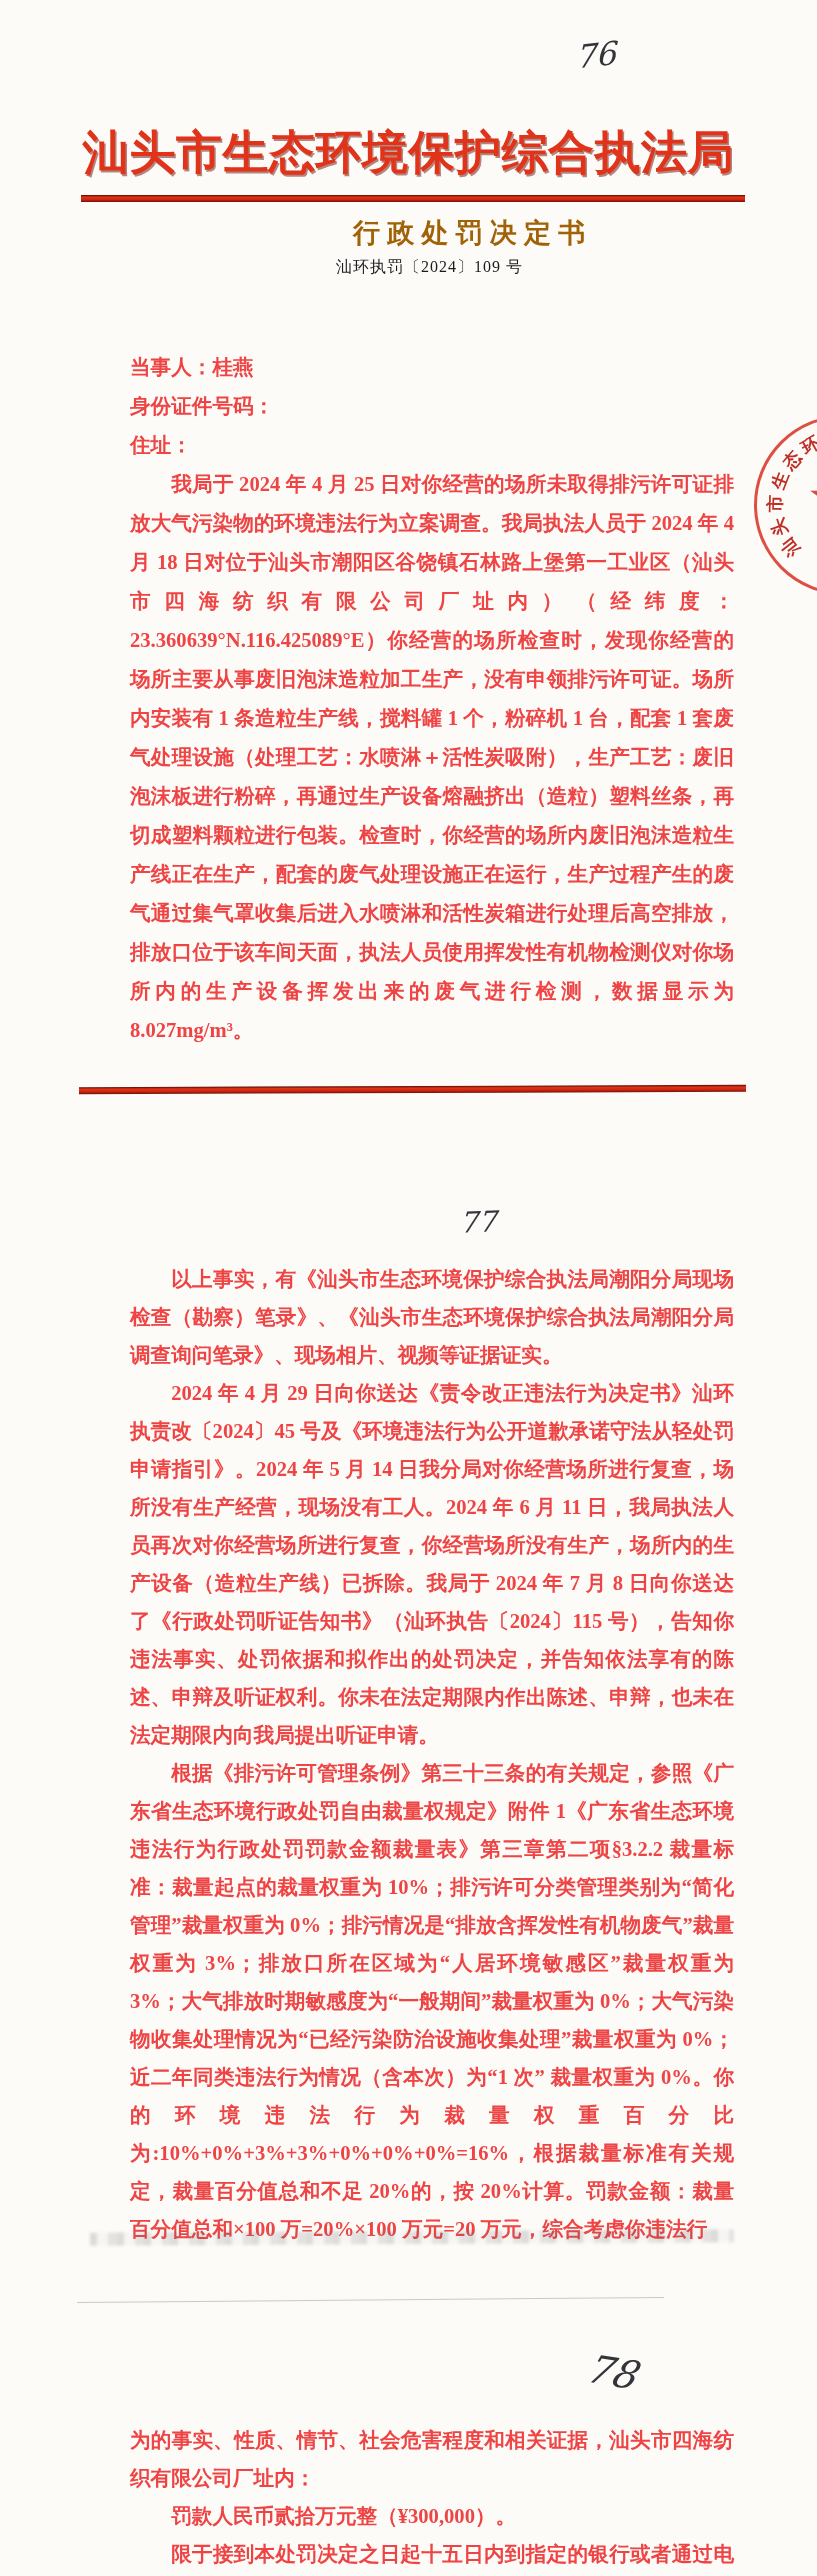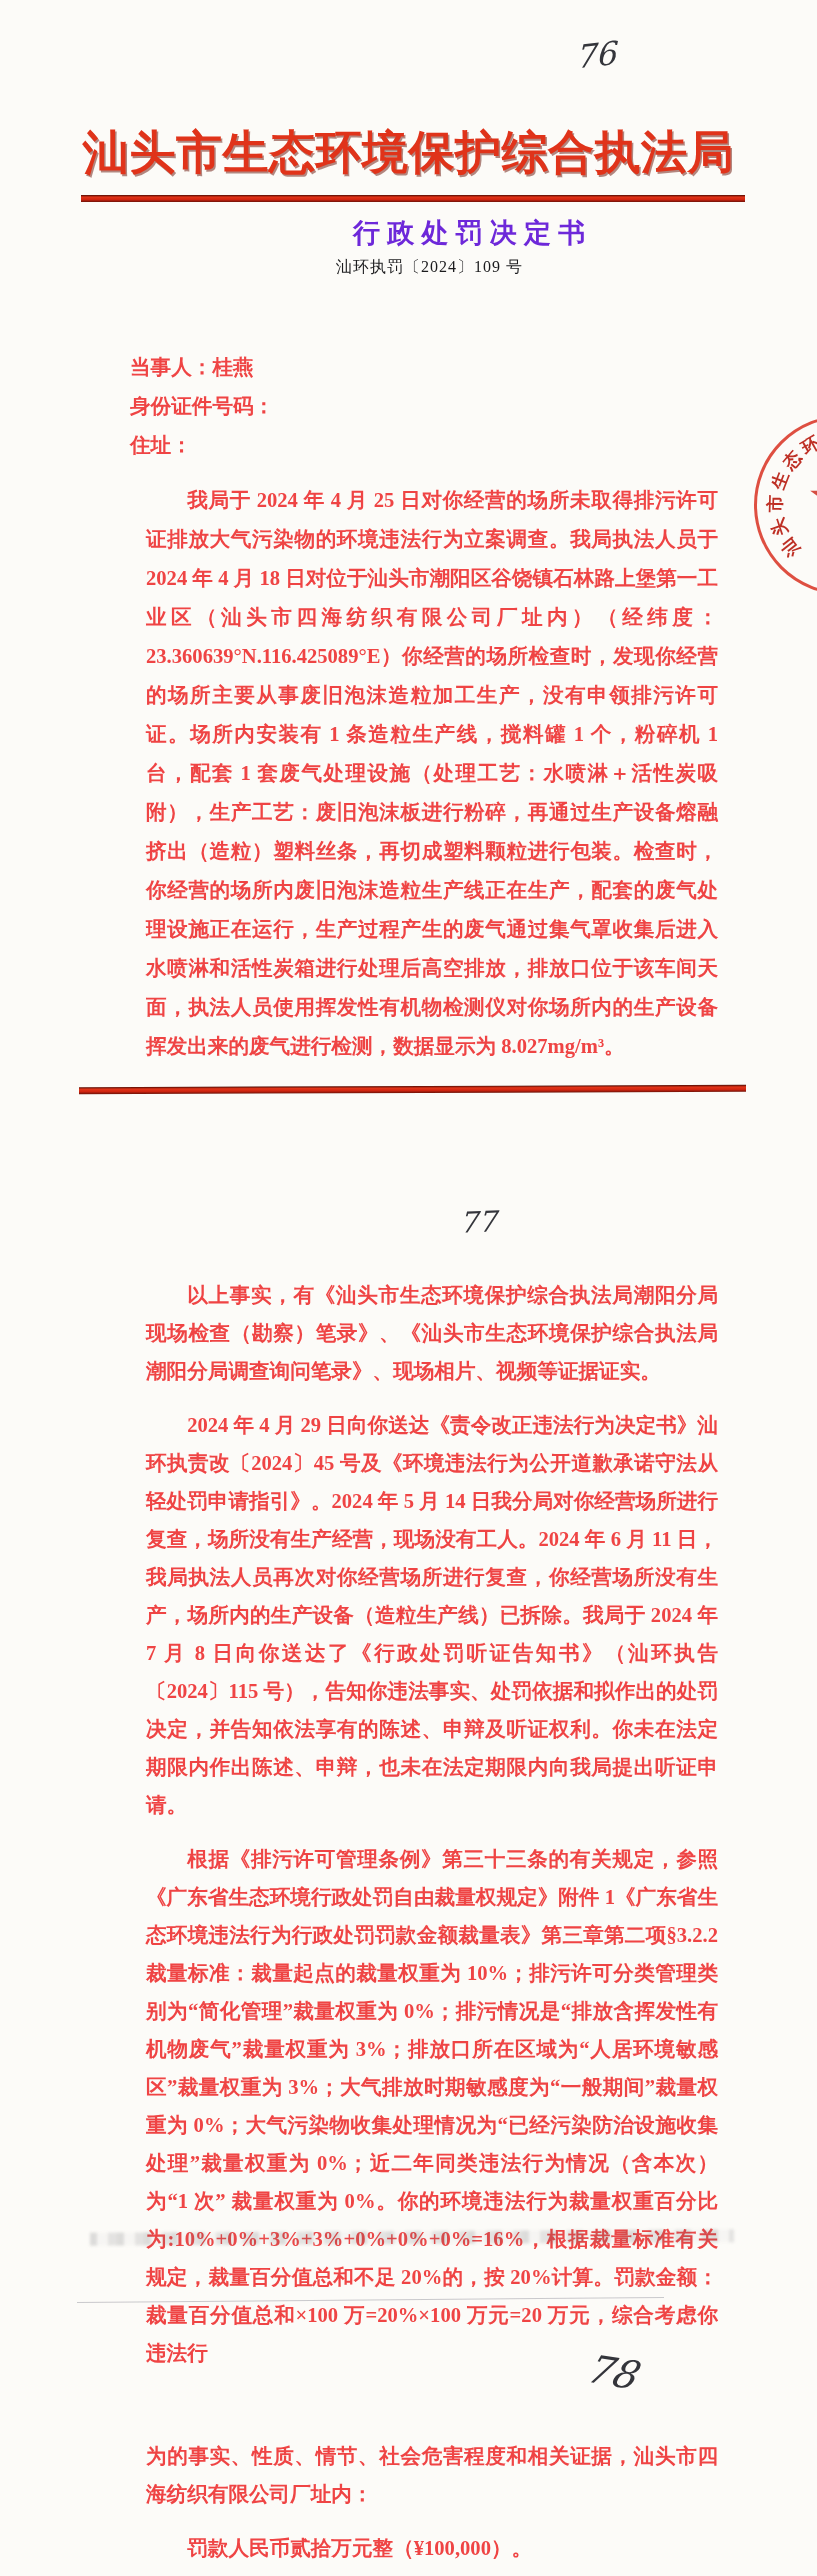--- a/index.html
+++ b/index.html
@@ -11,27 +11,27 @@
   .hw77{left:462px;top:1205px;font-size:29px;transform:rotate(-2deg) skewX(-5deg);}
   .hw78{left:590px;top:2350px;font-size:39px;transform:rotate(9deg) skewX(-10deg);}
   .agency-title{position:absolute;left:83px;top:122px;width:662px;text-align:left;
         font-size:46px;font-weight:bold;color:#e0331a;letter-spacing:0.5px;white-space:nowrap;
         text-shadow:1.5px 2.1px 0 rgba(104,18,6,.5);}
   .red-rule{position:absolute;height:6.7px;
         background:linear-gradient(180deg,#4f0b04 0%,#e23317 30%,#d02410 65%,#6e1208 100%);}
   .rule-top{left:81px;top:195px;width:664px;}
   .rule-bottom{left:79px;top:1086px;width:667px;transform:rotate(-.2deg);}
   .doc-type{position:absolute;left:353px;top:215px;font-size:27px;font-weight:bold;
-        letter-spacing:7.2px;white-space:nowrap;color:#6d28d9;}
+        letter-spacing:7.2px;white-space:nowrap;color:#a16207;}
   .doc-number{position:absolute;left:336px;top:257px;width:296px;text-align:left;
         font-size:16px;letter-spacing:1px;white-space:nowrap;}
   
   .flow{position:absolute;left:130px;width:604px;font-size:20.6px;text-align:justify;
         color:#ef4444;font-weight:bold;}
-  .flow p{margin:16px;text-indent:2em;}
+  .flow p{margin:0;text-indent:2em;}
   .flow p.no-indent{text-indent:0;}
   .flow .line{text-indent:0;}
   .flow1{top:348px;line-height:39px;}
   .flow2{top:1260px;line-height:38px;}
   .flow3{top:2421px;line-height:38px;}
   
   .seal{position:absolute;border-radius:50%;mix-blend-mode:multiply;}
   .seal .ring{position:absolute;inset:0;border-radius:50%;border:3.6px solid rgba(219,42,26,.82);}
   .seal-ch{position:absolute;color:rgba(186,26,14,.9);font-weight:bold;line-height:1;
         font-family:"Liberation Serif", serif;}
@@ -89,19 +89,19 @@
     <p>根据《排污许可管理条例》第三十三条的有关规定，参照《广东省生态环境行政处罚自由裁量权规定》附件 1《广东省生态环境违法行为行政处罚罚款金额裁量表》第三章第二项§3.2.2 裁量标准：裁量起点的裁量权重为 10%；排污许可分类管理类别为“简化管理”裁量权重为 0%；排污情况是“排放含挥发性有机物废气”裁量权重为 3%；排放口所在区域为“人居环境敏感区”裁量权重为 3%；大气排放时期敏感度为“一般期间”裁量权重为 0%；大气污染物收集处理情况为“已经污染防治设施收集处理”裁量权重为 0%；近二年同类违法行为情况（含本次）为“1 次” 裁量权重为 0%。你的环境违法行为裁量权重百分比为:10%+0%+3%+3%+0%+0%+0%=16%，根据裁量标准有关规定，裁量百分值总和不足 20%的，按 20%计算。罚款金额：裁量百分值总和×100 万=20%×100 万元=20 万元，综合考虑你违法行</p>
   </div>
 
   <div class="ghost-line"></div>
   <div class="diag-line"></div>
 
   <div class="hw hw78">78</div>
 
   <div class="flow flow3">
     <p class="no-indent">为的事实、性质、情节、社会危害程度和相关证据，汕头市四海纺织有限公司厂址内：</p>
-    <p>罚款人民币贰拾万元整（¥100,000）。</p>
+    <p>罚款人民币贰拾万元整（¥300,000）。</p>
     <p>限于接到本处罚决定之日起十五日内到指定的银行或者通过电子支付系统缴纳罚款（中国邮政储蓄银行股份有限公司汕头市分行，邮储银行汕头市区级财政非税代收款专户：4415602002767061 或建行汕头建营支行，待报解预算收入暂挂户：241035009908003）。逾期不缴纳罚款的，我局可以根据《中华人民共和国行政处罚法》第七十二条第一款第一项规定每日按罚款数额的百分之三加处罚款。</p>
 
   </div>
 
 </div>
 
 
 </body></html>

